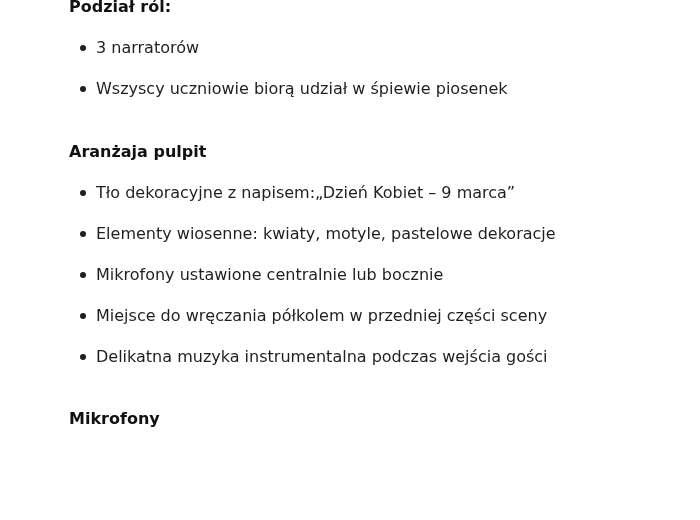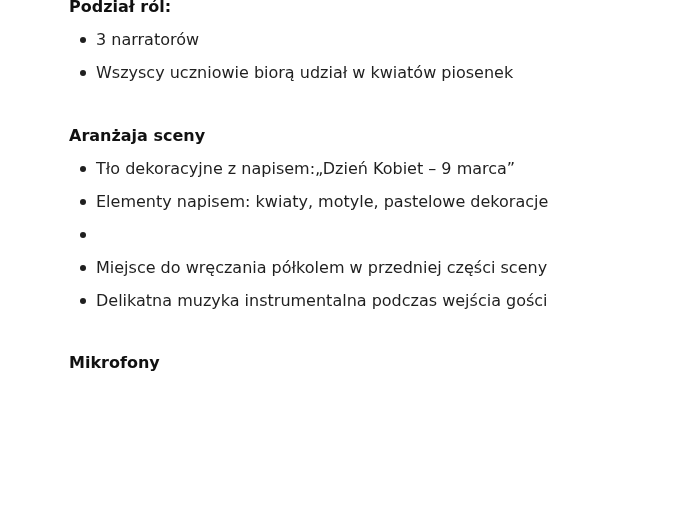--- a/index.html
+++ b/index.html
@@ -33,21 +33,21 @@
     list-style: none;
     margin: 0;
     padding: 0;
   }
   ul.items li {
     position: relative;
     padding-left: 27px;
     font-size: 16px;
     line-height: 24px;
     height: 24px;
-    margin-top: 9px;
+    margin-top: 17px;
     white-space: nowrap;
   }
   ul.items li .dot {
     position: absolute;
     left: 11px;
     top: 9px;
     width: 6px;
     height: 6px;
     border-radius: 50%;
     background: #1f1f1f;
@@ -56,30 +56,30 @@
 </style>
 </head>
 <body>
 
 <div class="doc">
 
   <div class="section">
     <p class="section-heading">Podział ról:</p>
     <ul class="items">
       <li><span class="dot"></span><span>3 narratorów</span></li>
-      <li><span class="dot"></span><span>Wszyscy uczniowie biorą udział w kwiatów piosenek</span></li>
+      <li><span class="dot"></span><span>Wszyscy uczniowie biorą udział w śpiewie piosenek</span></li>
     </ul>
   </div>
 
   <div class="section">
-    <p class="section-heading">Aranżaja sceny</p>
+    <p class="section-heading">Aranżaja pulpit</p>
     <ul class="items">
       <li><span class="dot"></span><span>Tło dekoracyjne z napisem:„Dzień Kobiet – 9 marca”</span></li>
-      <li><span class="dot"></span><span>Elementy napisem: kwiaty, motyle, pastelowe dekoracje</span></li>
-      <li><span class="dot"></span></li>
+      <li><span class="dot"></span><span>Elementy wiosenne: kwiaty, motyle, pastelowe dekoracje</span></li>
+      <li><span class="dot"></span><span>Mikrofony ustawione centralnie lub bocznie</span></li>
       <li><span class="dot"></span><span>Miejsce do wręczania półkolem w przedniej części sceny</span></li>
       <li><span class="dot"></span><span>Delikatna muzyka instrumentalna podczas wejścia gości</span></li>
     </ul>
   </div>
 
   <div class="section">
     <p class="section-heading">Mikrofony</p>
   </div>
 
 </div>

